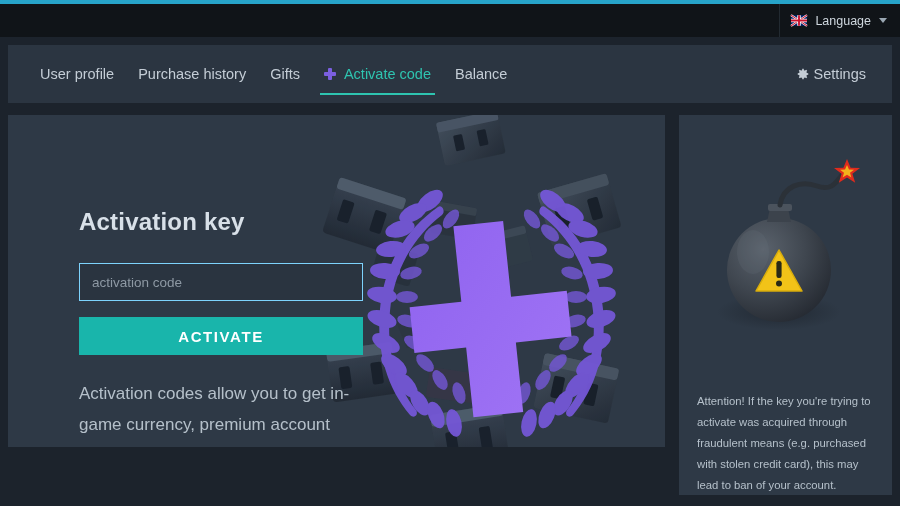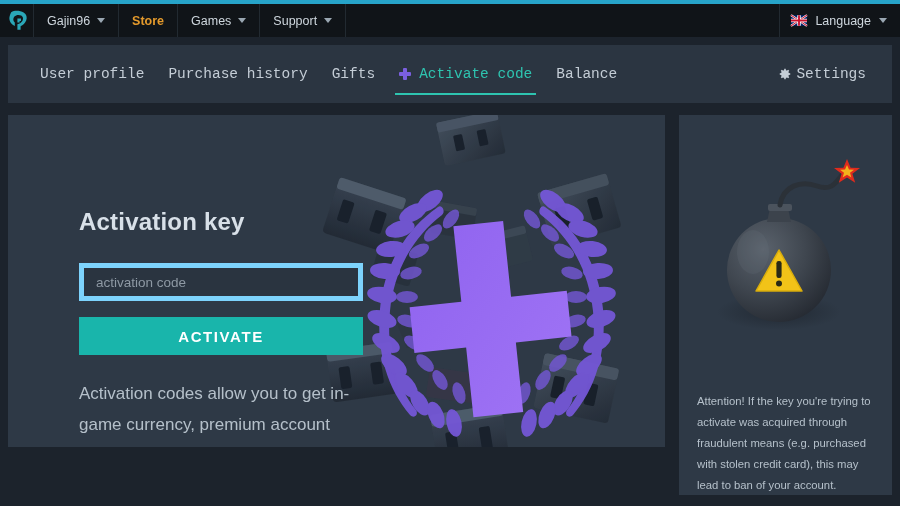--- a/index.html
+++ b/index.html
@@ -94,21 +94,20 @@
   
   .navbar {
     position: absolute;
     top: 45px; left: 8px;
     width: 884px;
     height: 58px;
     background: #2b3541;
     display: flex;
     align-items: center;
     padding: 0 20px;
-    font-family: Liberation Mono, monospace;
   }
   .nav-items {
     display: flex;
     align-items: center;
     gap: 0;
     height: 100%;
   }
   .nav-item {
     position: relative;
     height: 100%;
@@ -184,21 +183,21 @@
     font-size: 24px;
     font-weight: bold;
     color: #d8e0e8;
     letter-spacing: 0.2px;
     margin-bottom: 27px;
   }
   .code-input {
     width: 284px;
     height: 38px;
     background: #2a3440;
-    border: 5px solid #7dd3fc;
+    border: 1px solid #7dd3fc;
     color: #d8e0e8;
     font-family: "Liberation Sans", sans-serif;
     font-size: 13.5px;
     padding: 0 12px;
     outline: none;
     display: block;
   }
   .code-input::placeholder { color: #8e99a4; }
   .activate-btn {
     margin-top: 16px;
@@ -247,52 +246,20 @@
     height: 190px;
   }
   svg { display: block; overflow: visible; }
 </style>
 </head>
 <body>
 
 <div class="top-accent"></div>
 
 <div class="topbar">
-  <div class="topbar-inner">
-
-    <div class="tb-logo">
-      <svg width="20" height="21" viewBox="0 0 20 21">
-        <path d="M3.2 2.2 C6.5 0.2 12 0.4 15.6 2.6 C18.6 4.4 19.4 7.4 18.2 10.6
-                 C17.2 13.3 15 15.2 12.6 16.2 L12.6 19.8 L9.4 19.8 L9.4 14.2
-                 C11.6 13.6 13.6 12.4 14.6 10.4 C15.5 8.6 15 6.6 13.2 5.6
-                 C11 4.4 8 4.8 6.4 6.6 C4.8 8.4 5 11.2 6.8 12.6 L6.8 15.9
-                 C3.2 14.4 1 11.2 1.4 7.6 C1.7 5.3 2.6 3.4 3.2 2.2 Z" fill="#2aa7b8"></path>
-        <path d="M9.4 8.6 L13.0 8.6 L13.0 11.0 L11.6 11.0 L11.6 12.4 L9.4 12.4 Z" fill="#2aa7b8"></path>
-      </svg>
-    </div>
-
-    <div class="tb-item">
-      <span>Gajin96</span>
-      <span class="caret"></span>
-    </div>
-
-    <div class="tb-item store">
-      <span>Store</span>
-    </div>
-
-    <div class="tb-item">
-      <span>Games</span>
-      <span class="caret"></span>
-    </div>
-
-    <div class="tb-item">
-      <span>Support</span>
-      <span class="caret"></span>
-    </div>
-  </div>
 
   <div class="tb-right">
     <div class="tb-lang">
       <svg class="flag" viewBox="0 0 60 40">
         <rect width="60" height="40" fill="#012169"></rect>
         <path d="M0,0 L60,40 M60,0 L0,40" stroke="#fff" stroke-width="8"></path>
         <path d="M0,0 L60,40 M60,0 L0,40" stroke="#C8102E" stroke-width="4"></path>
         <path d="M30,0 V40 M0,20 H60" stroke="#fff" stroke-width="13"></path>
         <path d="M30,0 V40 M0,20 H60" stroke="#C8102E" stroke-width="7"></path>
       </svg>

